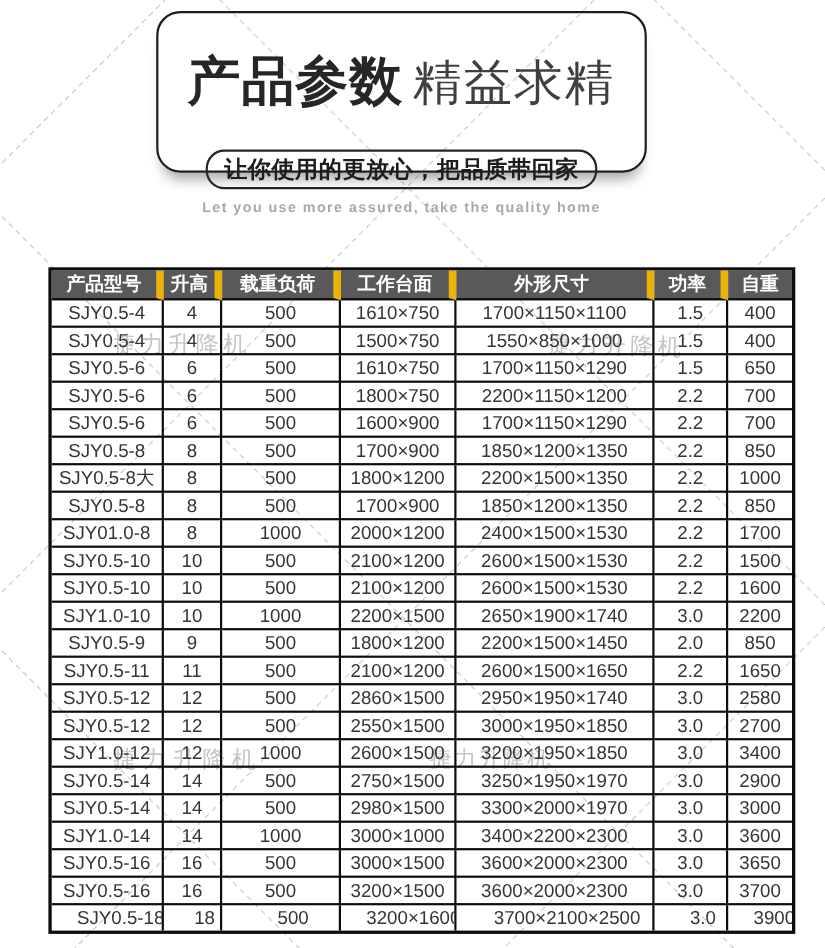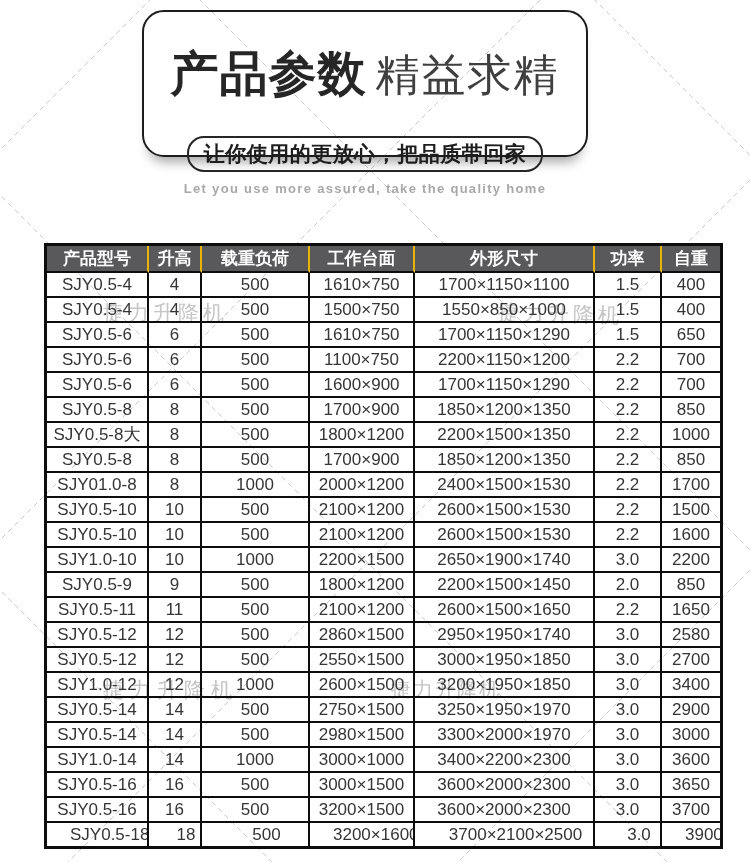--- a/index.html
+++ b/index.html
@@ -26,21 +26,21 @@
   .t-sub{font-size:44px;font-weight:200;color:#3f3f3f;letter-spacing:2px;margin-left:9px;}
   .pill{display:inline-block;margin-top:30px;border:2px solid #262626;border-radius:17px;
         padding:2px 15px;font-size:21px;font-weight:600;color:#1d1d1d;letter-spacing:0.5px;white-space:nowrap;}
   .en{margin-top:9px;font-size:13px;font-weight:700;color:#a8a8a8;letter-spacing:1.3px;white-space:nowrap;}
 
   
   table.spec{position:absolute;left:44px;top:243px;width:673px;z-index:3;
              border:3px solid #0d0d0d;border-collapse:separate;border-spacing:0;
              table-layout:fixed;background:transparent;}
   table.spec th{height:25px;background:#59595b;color:#ffffff;font-size:17px;font-weight:700;
-                text-align:center;padding:0;border-right:2px solid #eab308;border-bottom:2px solid #0d0d0d;}
+                text-align:center;padding:0;border-right:7px solid #eab308;border-bottom:2px solid #0d0d0d;}
   table.spec th:last-child{border-right:0;}
   table.spec td{height:23px;font-size:17px;color:#353535;text-align:center;padding:0;
                 border-right:2px solid #0d0d0d;border-bottom:2px solid #0d0d0d;background:transparent;
                 white-space:nowrap;overflow:hidden;}
   table.spec td:last-child{border-right:0;}
   table.spec tbody tr:last-child td{border-bottom:0;padding-left:23px;}
 </style>
 </head>
 <body>
 
@@ -120,21 +120,21 @@
           <td>500</td>
           <td>1610×750</td>
           <td>1700×1150×1290</td>
           <td>1.5</td>
           <td>650</td>
         </tr>
         <tr>
           <td>SJY0.5-6</td>
           <td>6</td>
           <td>500</td>
-          <td>1100×750</td>
+          <td>1800×750</td>
           <td>2200×1150×1200</td>
           <td>2.2</td>
           <td>700</td>
         </tr>
         <tr>
           <td>SJY0.5-6</td>
           <td>6</td>
           <td>500</td>
           <td>1600×900</td>
           <td>1700×1150×1290</td>

